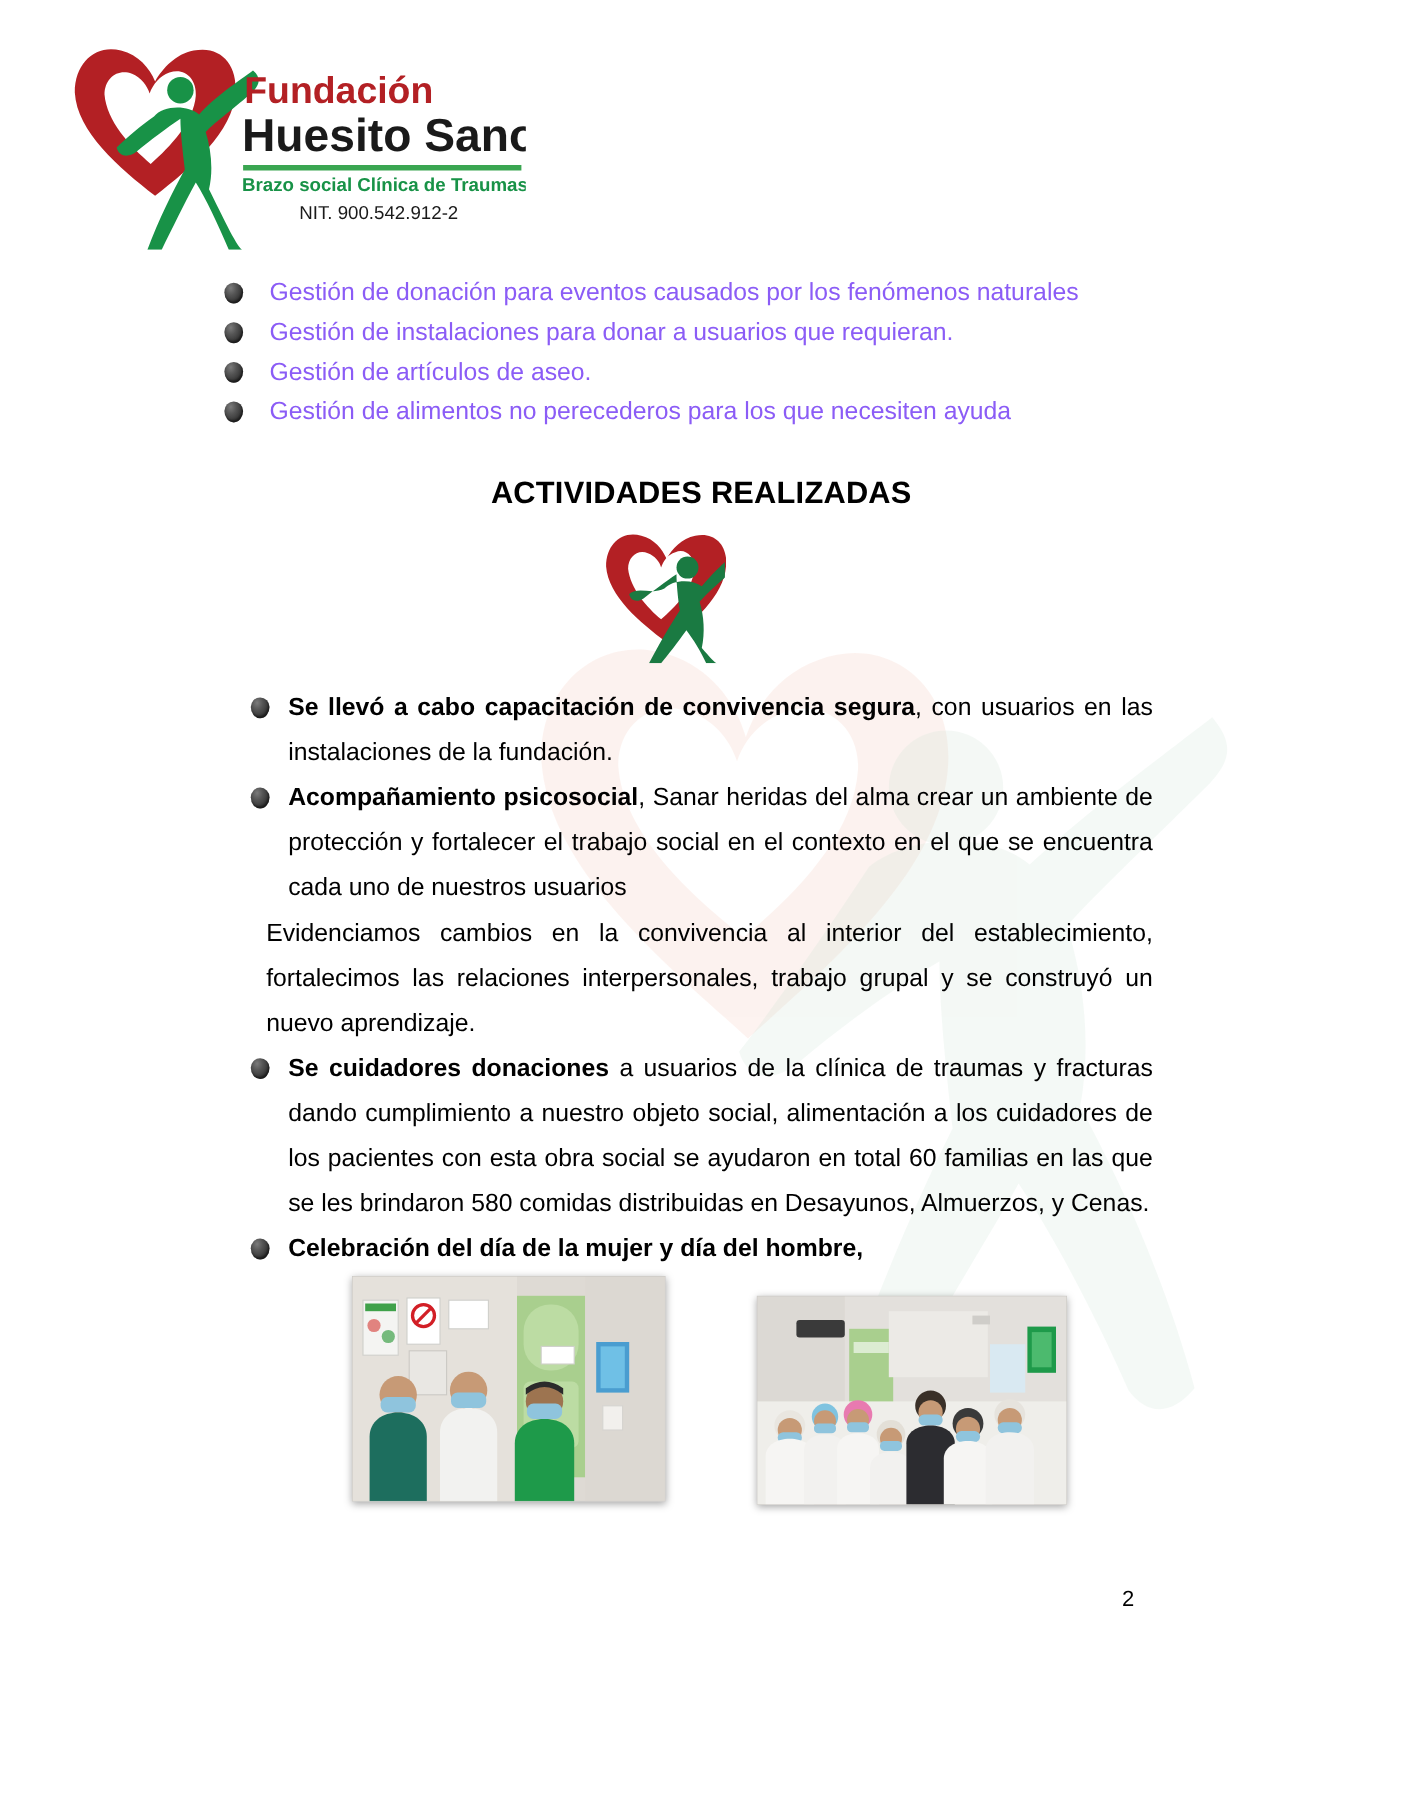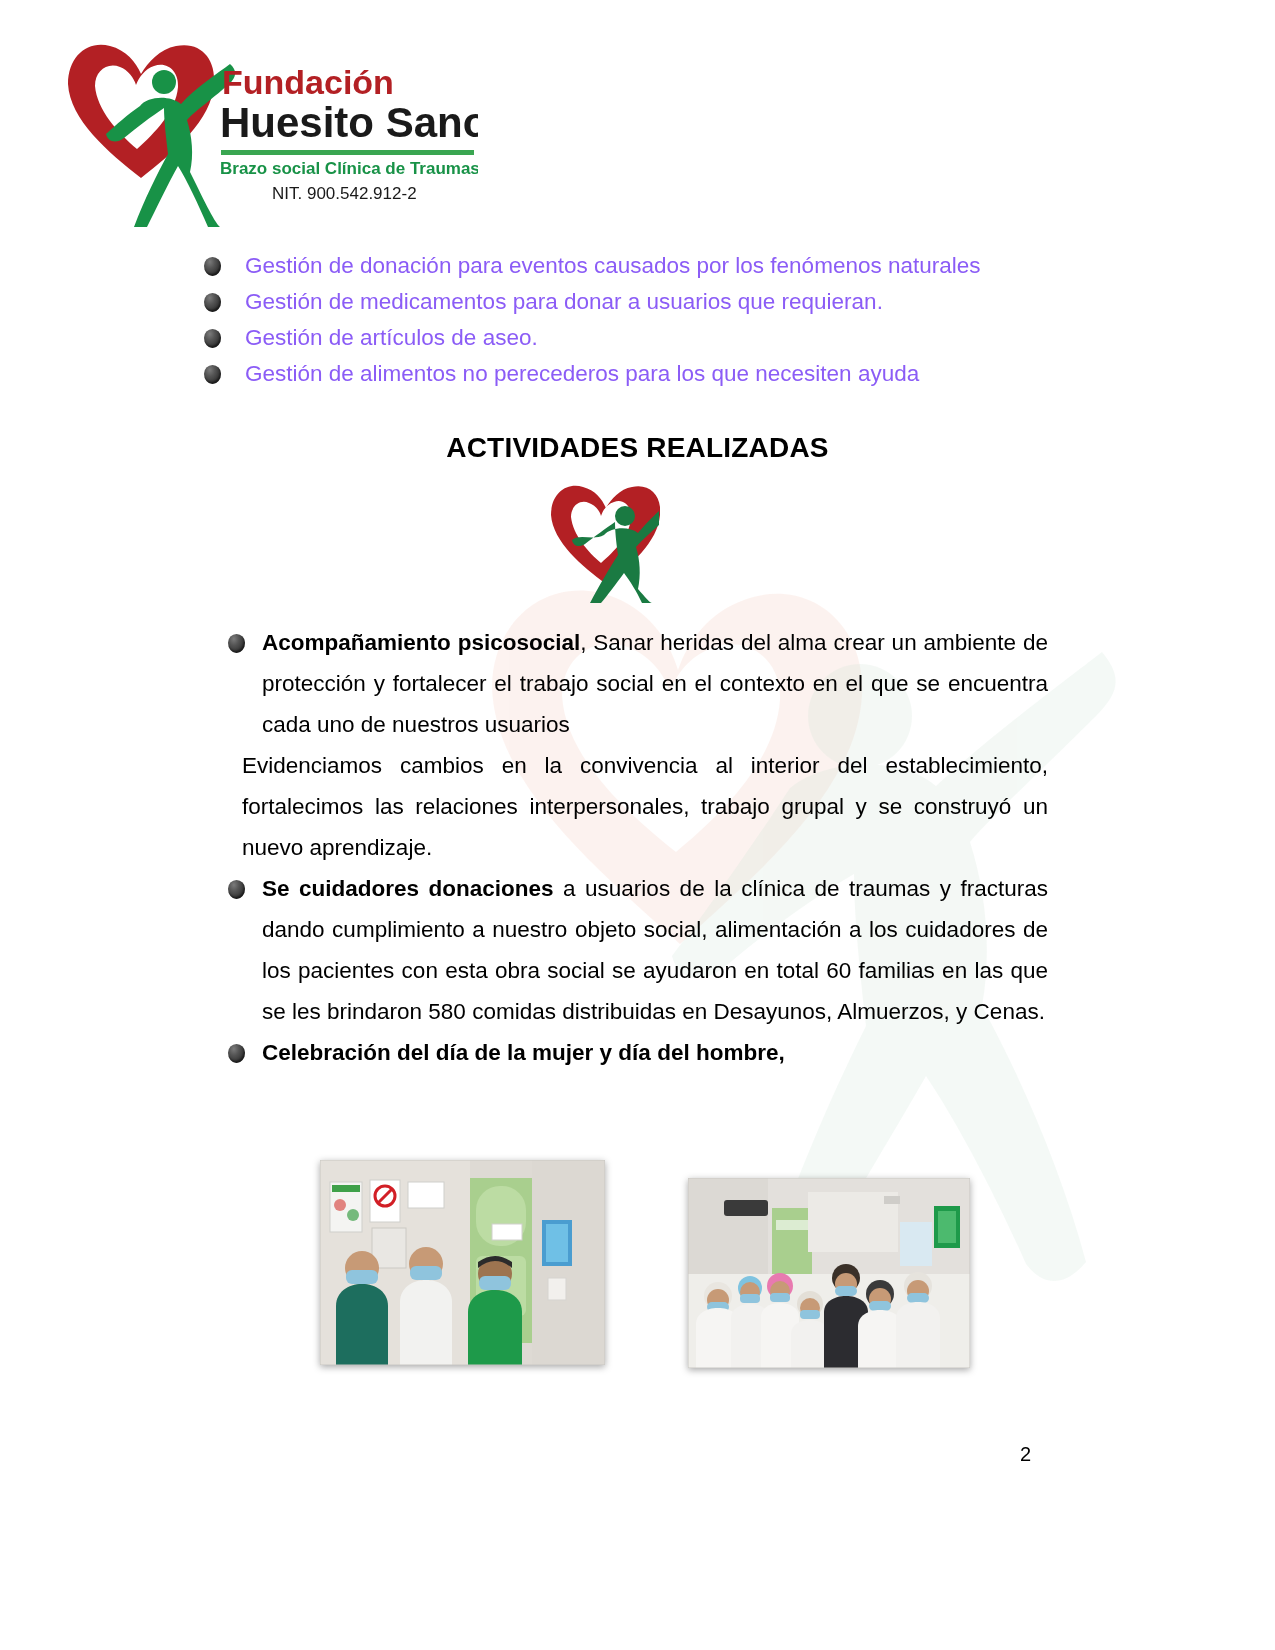--- a/index.html
+++ b/index.html
@@ -209,21 +209,21 @@
 
 <div class="content">
 
   <ul class="bullet-list-top" style="list-style:none;margin:0;padding:0;">
     <li class="li">
       <span class="li-dot"></span>
       <span>Gestión de donación para eventos causados por los fenómenos naturales</span>
     </li>
     <li class="li">
       <span class="li-dot"></span>
-      <span>Gestión de medicamentos para donar a usuarios que requieran.</span>
+      <span>Gestión de instalaciones para donar a usuarios que requieran.</span>
     </li>
     <li class="li">
       <span class="li-dot"></span>
       <span>Gestión de artículos de aseo.</span>
     </li>
     <li class="li">
       <span class="li-dot"></span>
       <span>Gestión de alimentos no perecederos para los que necesiten ayuda</span>
     </li>
   </ul>
@@ -244,20 +244,23 @@
                C100 119 105 125 107 125 L97 125
                C92 114 85 103 79 95 C71 106 62 118 56 125 L45 125
                C54 108 65 89 73 77 C71 64 70 52 70 44
                C61 50 49 59 40 66 C34 70 28 68 27 62
                C35 55 48 63 59 57 Z" fill="#1a7a42"></path>
     </svg>
   </div>
 
   <div class="body-block">
 
+    <p class="para bulleted">
+      <span class="li-dot"></span><b>Se llevó a cabo capacitación de convivencia segura</b><span>, con usuarios en las instalaciones de la fundación.</span>
+    </p>
 
     <p class="para bulleted">
       <span class="li-dot"></span><b>Acompañamiento psicosocial</b><span>, Sanar heridas del alma crear un ambiente de protección y fortalecer el trabajo social en el contexto en el que se encuentra cada uno de nuestros usuarios</span>
     </p>
 
     <p class="para plain">Evidenciamos cambios en la convivencia al interior del establecimiento, fortalecimos las relaciones interpersonales, trabajo grupal y se construyó un nuevo aprendizaje.</p>
 
     <p class="para bulleted">
       <span class="li-dot"></span><b>Se cuidadores donaciones</b><span> a usuarios de la clínica de traumas y fracturas dando cumplimiento a nuestro objeto social, alimentación a los cuidadores de los pacientes con esta obra social se ayudaron en total 60 familias en las que se les brindaron 580 comidas distribuidas en Desayunos, Almuerzos, y Cenas.</span>
     </p>

